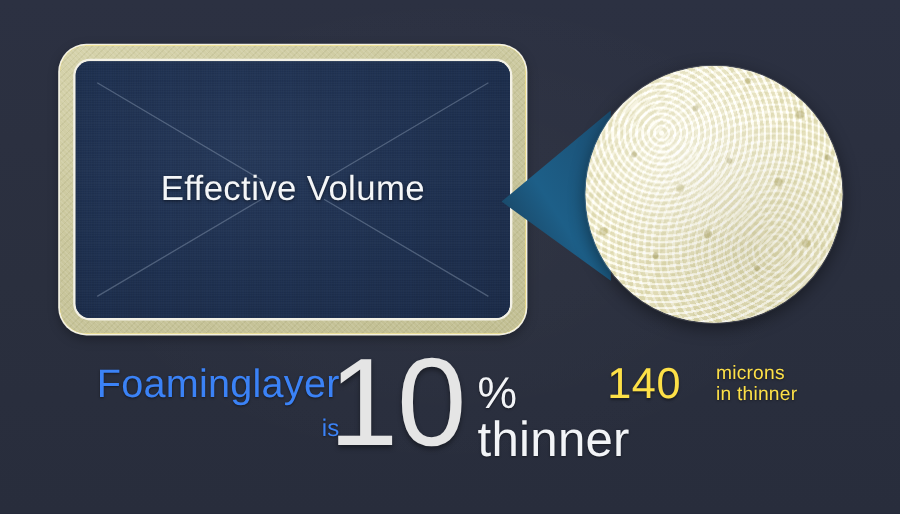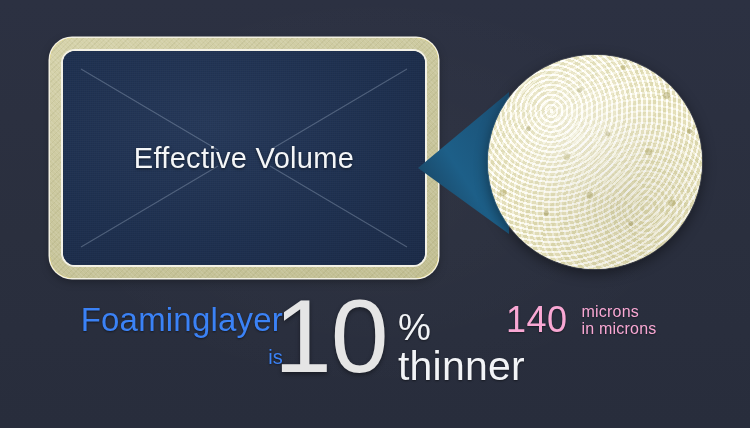--- a/index.html
+++ b/index.html
@@ -217,21 +217,22 @@
     text-shadow: 0 1px 2px rgba(0,0,0,0.45);
   }
 
   
   #micron-caption {
     position: absolute;
     left: 506px;
     top: 300px;
     display: flex;
     align-items: flex-start;
-    color: #f9a8d4;
+    color: #fde047;
+    gap: 15px;
   }
   #micron-value {
     font-size: 36px;
     line-height: 40px;
     letter-spacing: 0.5px;
     text-shadow: 0 1px 2px rgba(0,0,0,0.4);
   }
   #micron-unit {
     margin-left: 6px;
     padding-top: 3px;
@@ -294,17 +295,17 @@
     <div id="headline-right">
       <span id="headline-percent">%</span>
       <span id="headline-suffix">thinner</span>
     </div>
   </div>
 
   <div id="micron-caption">
     <span id="micron-value">140</span>
     <span id="micron-unit">
       <span id="micron-unit-line1">microns</span>
-      <span id="micron-unit-line2">in microns</span>
+      <span id="micron-unit-line2">in thinner</span>
     </span>
   </div>
 
 </div>
 
 </body></html>

